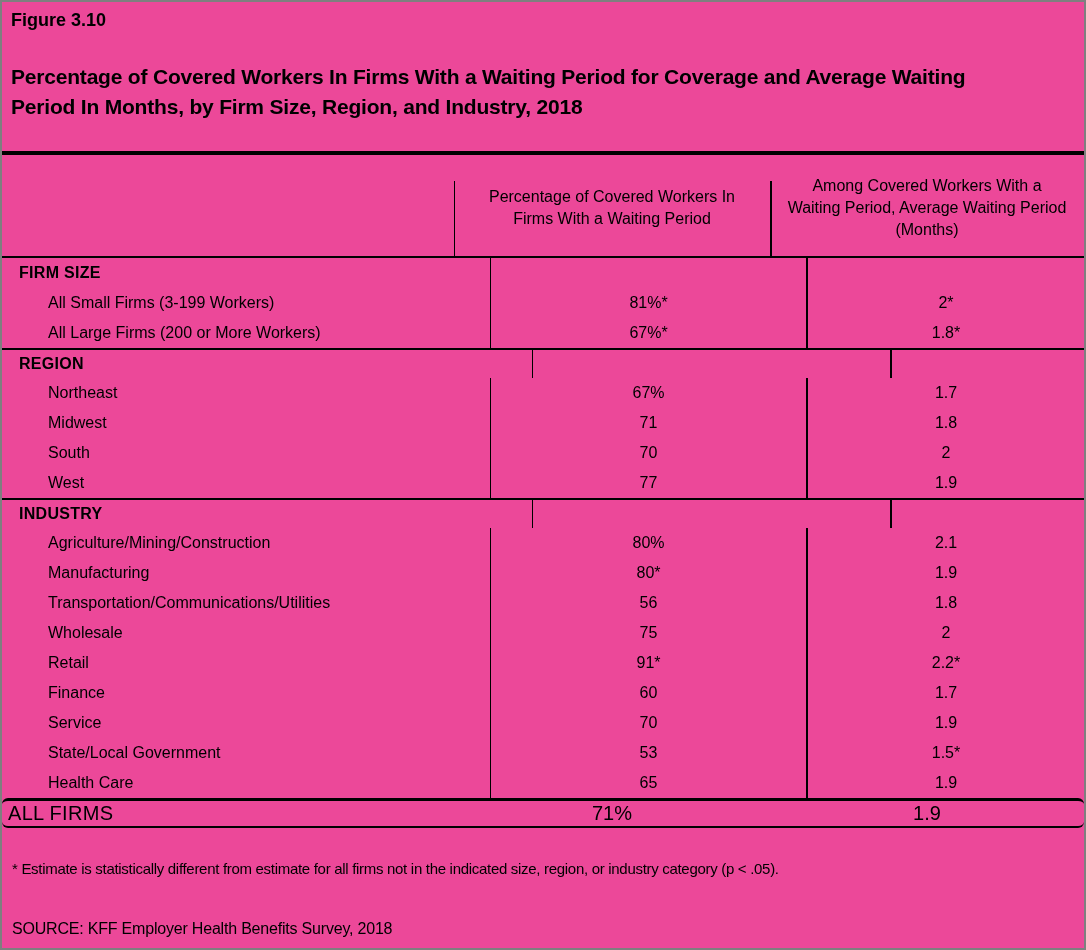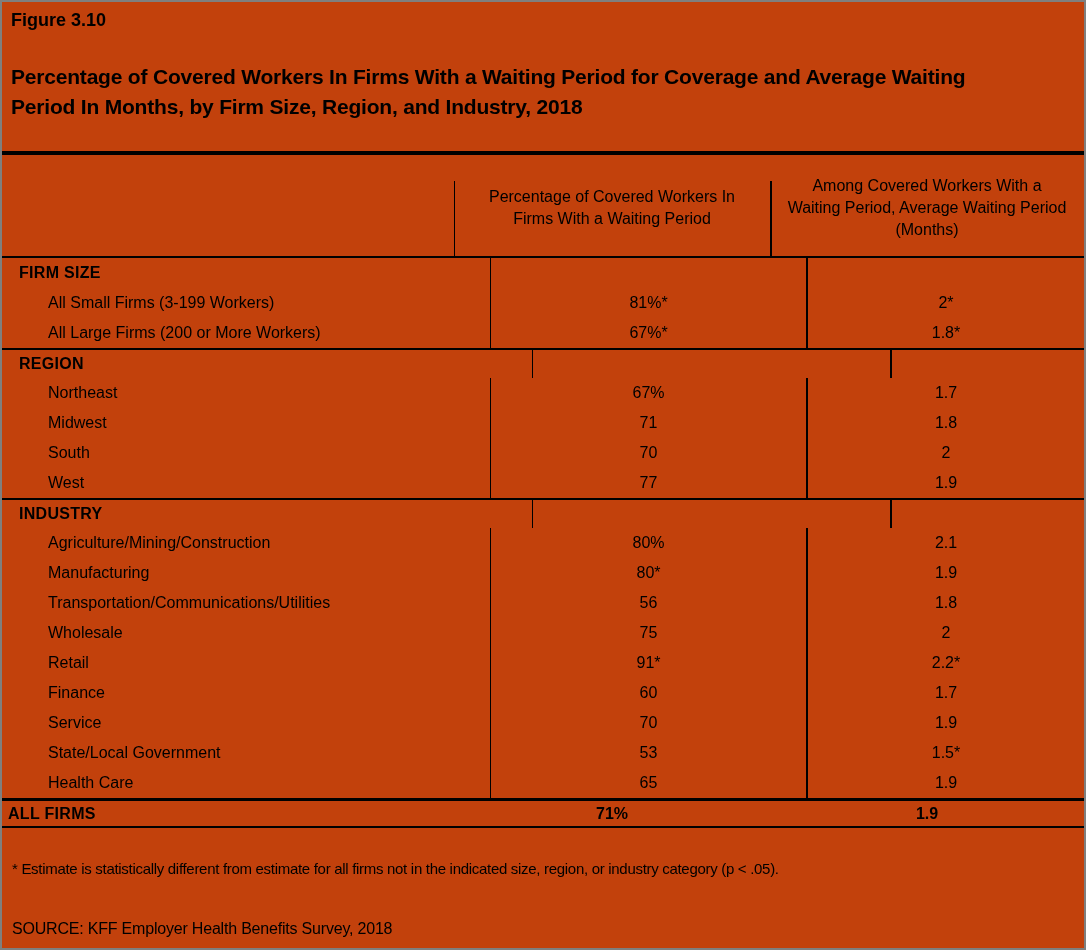--- a/index.html
+++ b/index.html
@@ -2,21 +2,21 @@
 <html><head>
 <meta charset="utf-8">
 <style>
   * { margin:0; padding:0; box-sizing:border-box; }
   html,body { background:#fff; }
   body { font-family:"Liberation Sans","DejaVu Sans",sans-serif; color:#000; }
 
   .page {
     position:relative;
     width:1086px; height:950px;
-    background:#c2410c;
+    background:#ec4899;
     border:2px solid #7f7f7f;
     overflow:hidden;
   }
 
   
   .figure-label {
     position:absolute; top:8px; left:9px;
     font-size:18px; font-weight:bold;
   }
   .main-title {
@@ -53,21 +53,21 @@
   .header-row .c3::before { width:2px; }
 
   
   .data-row { height:30px; font-size:16px; }
   .data-row .c2 { border-left:1px solid #000;margin-left:36px; }
   .data-row .c3 { border-left:2px solid #000; }
 
   .section-row .c1 { font-weight:bold; padding-left:17px; letter-spacing:0.3px; }
   .item-row .c1 { padding-left:46px; }
 
-  .total-row { height:30px; border-top:3px solid #000; border-bottom:2px solid #000; font-size:16px; font-weight:bold; }
+  .total-row { height:30px; border-top:3px solid #000; border-bottom:2px solid #000; font-size:20px; font-weight:normal;border-radius:6px; }
   .total-row .c1 { padding-left:6px; letter-spacing:0.3px; }
 
   .sect-border { border-top:2px solid #000;gap:42px; }
 
   
   .footnote {
     position:absolute; top:858px; left:10px; right:8px;
     font-size:15px; letter-spacing:-0.3px;
   }
   .source {

